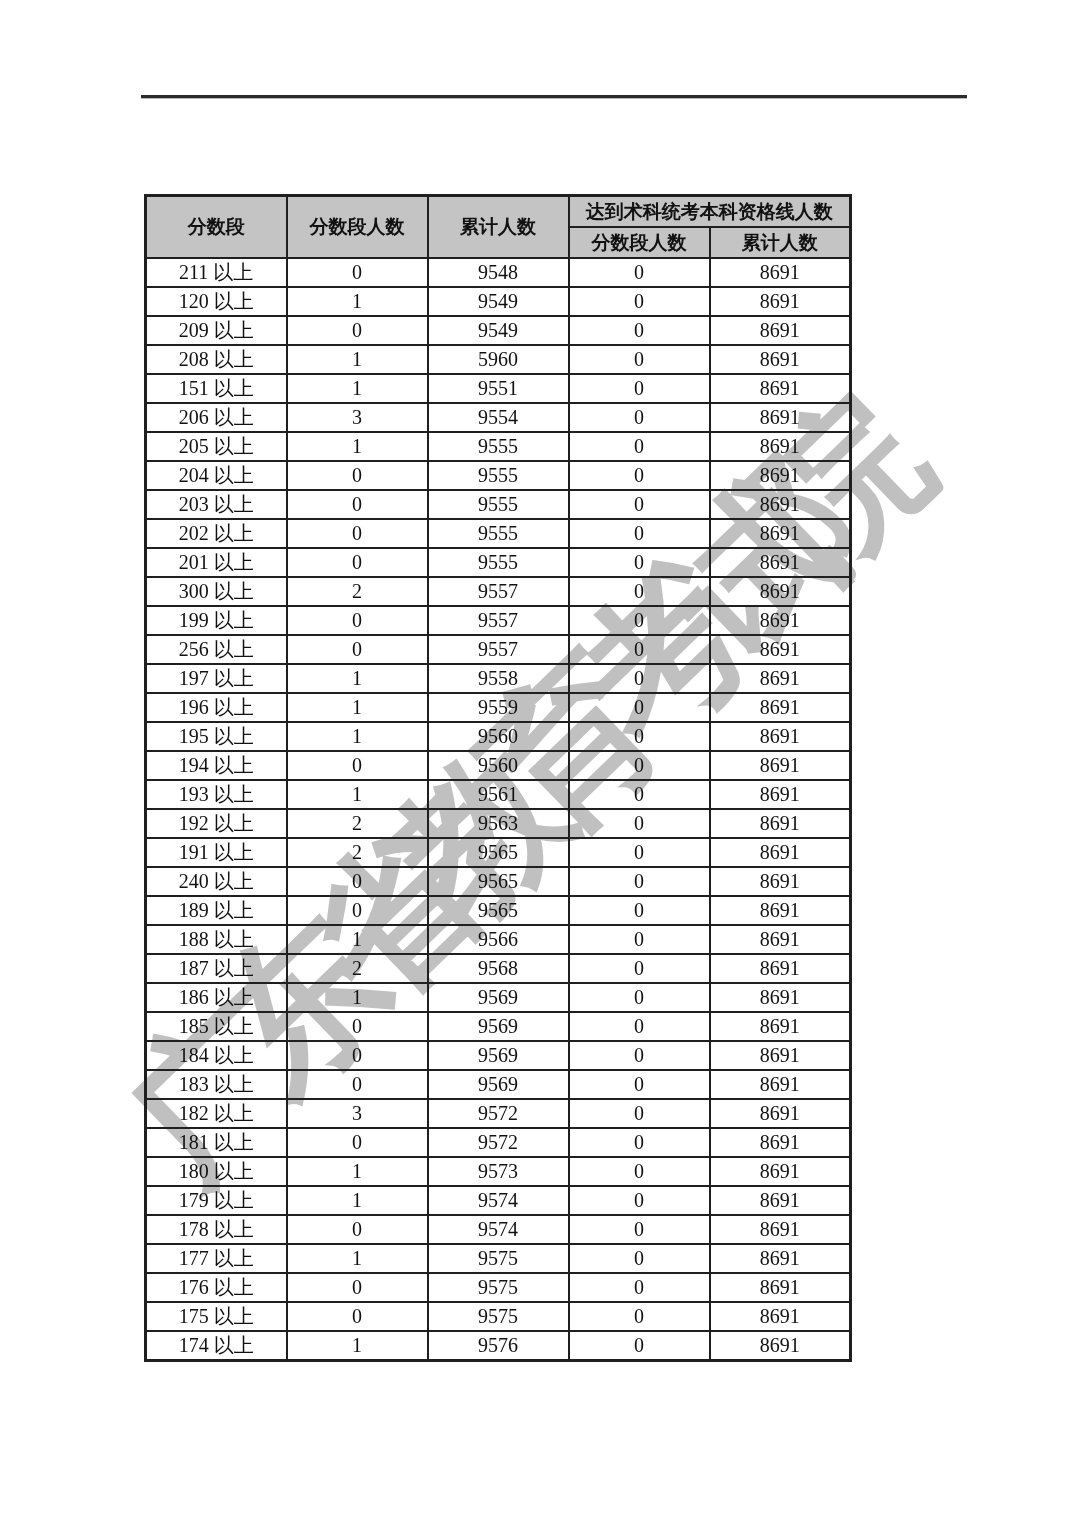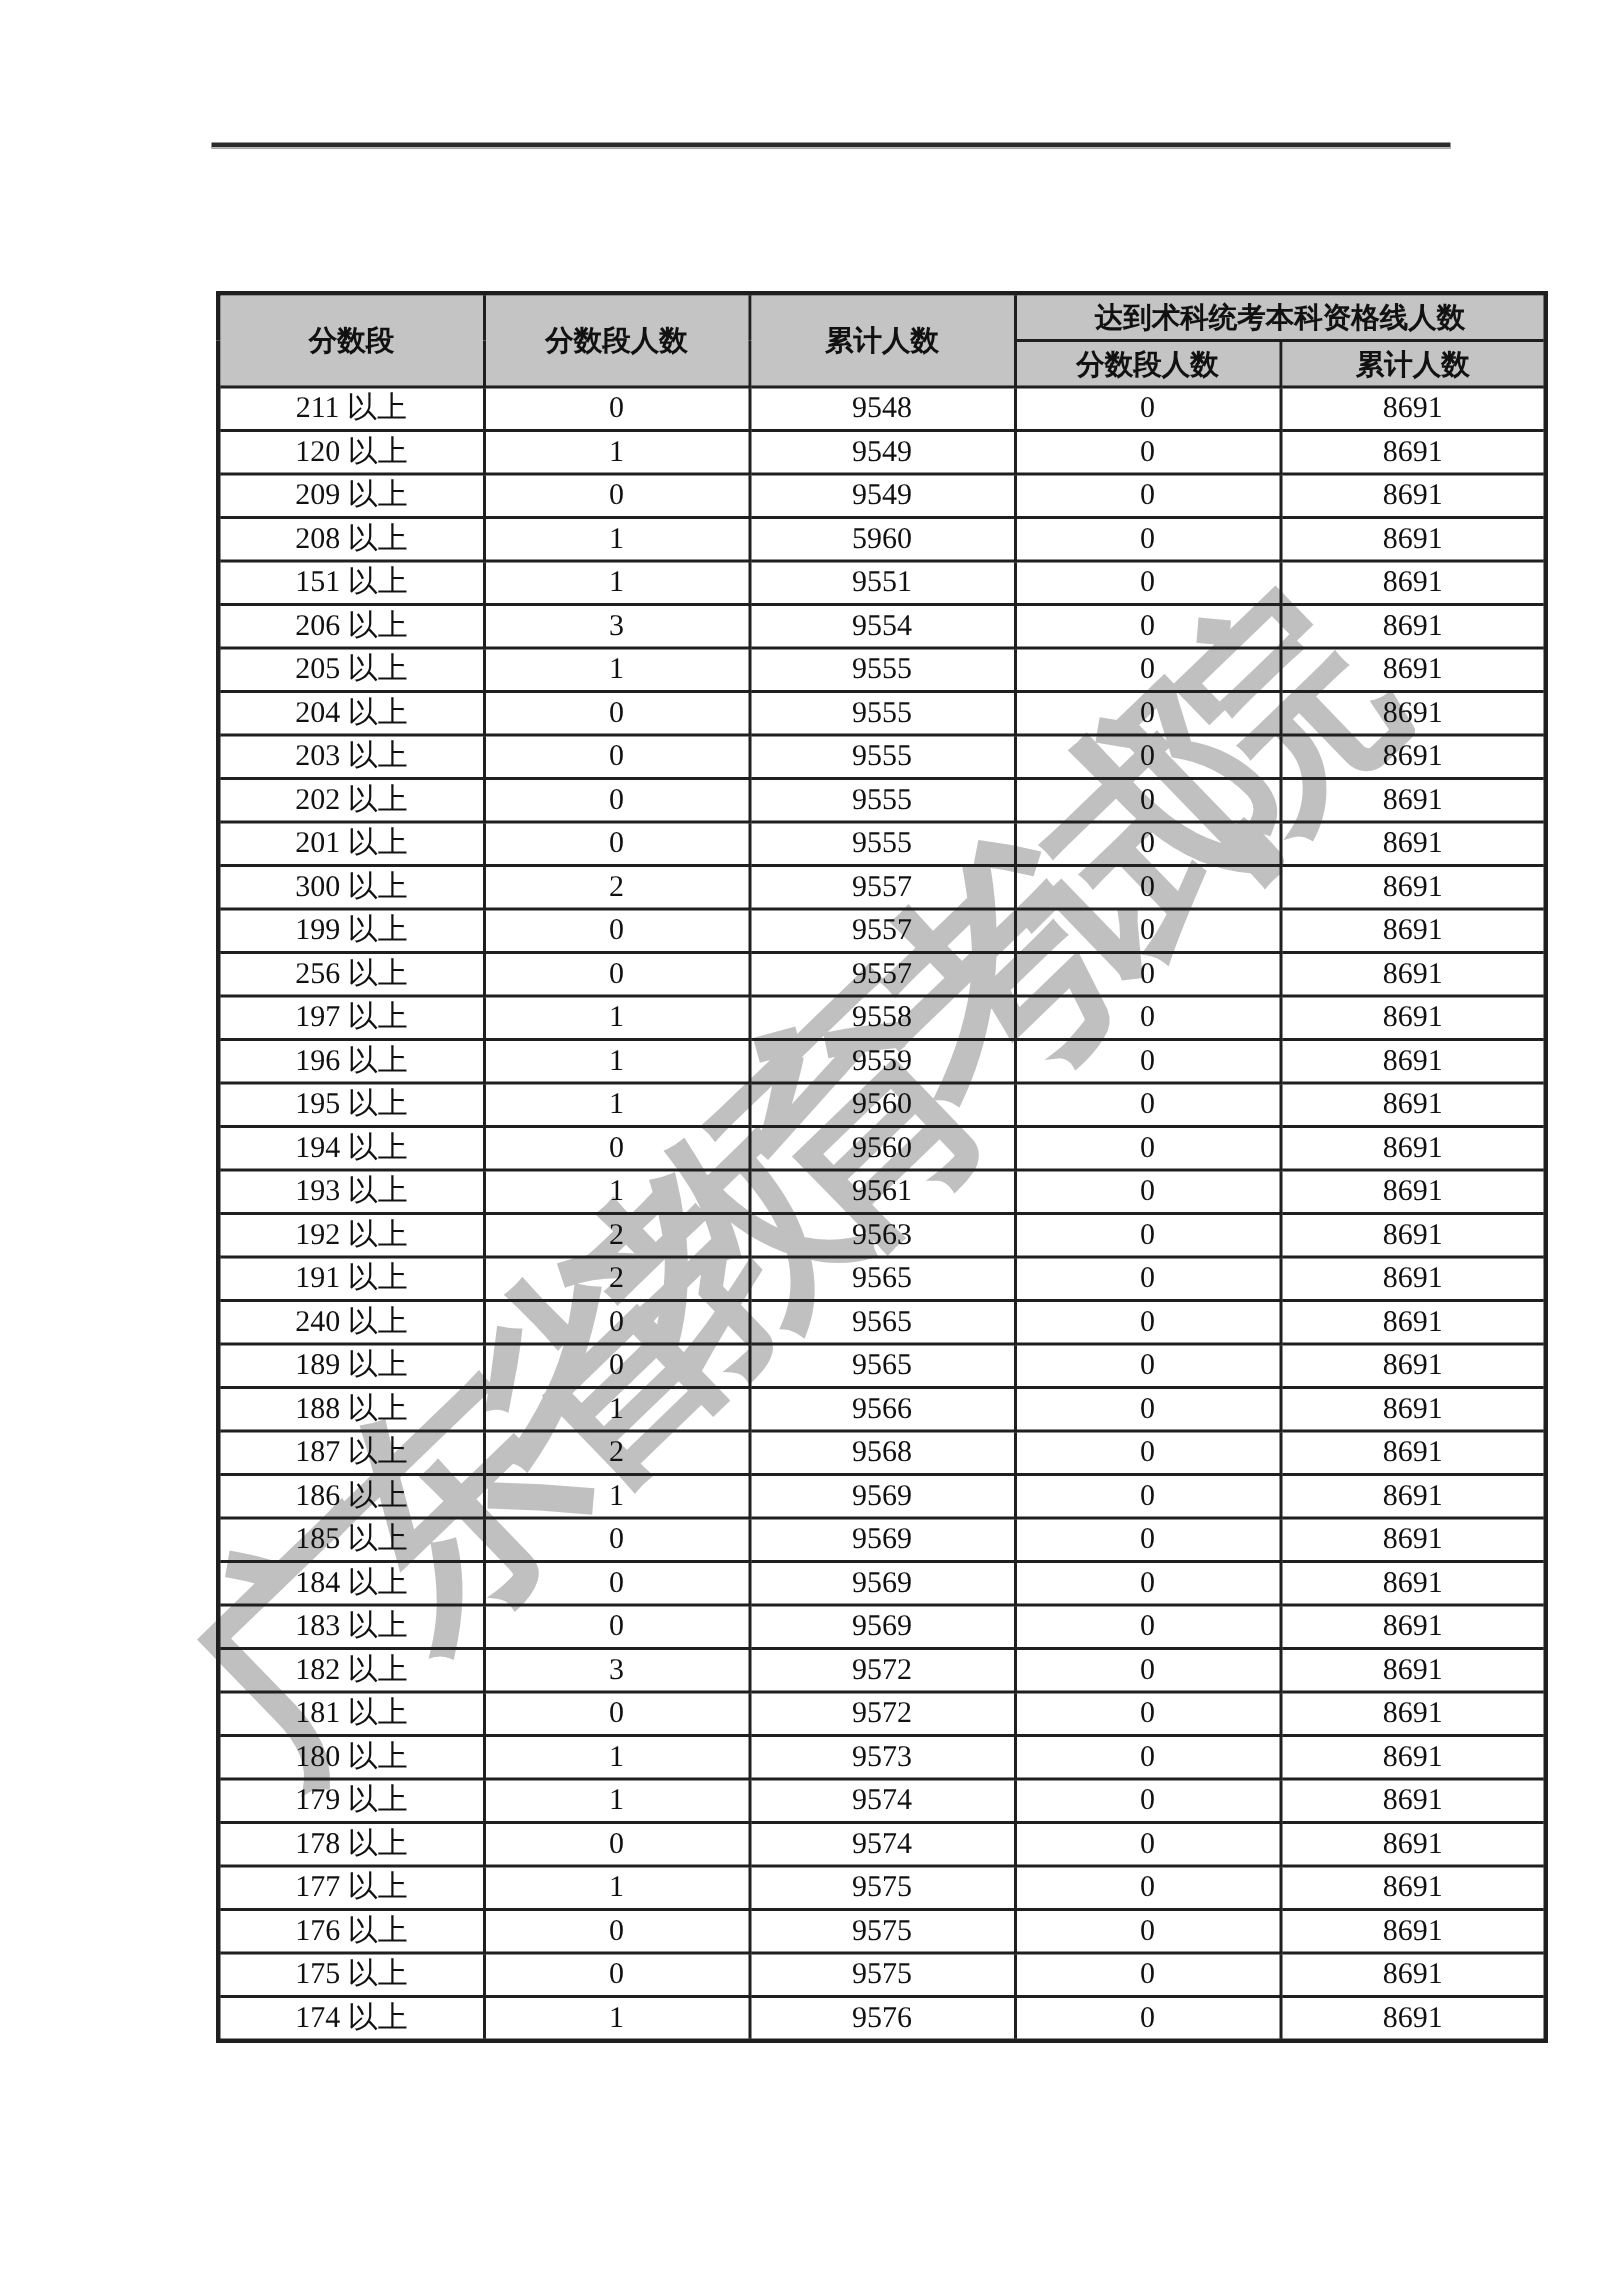--- a/index.html
+++ b/index.html
@@ -35,21 +35,21 @@
     white-space: nowrap;
     color: #b6b6b6;
     opacity: 0.85;
     z-index: 1;
     pointer-events: none;
   }
   table.score-table {
     position: absolute;
     left: 144px;
     top: 194px;
-    width: 888px;
+    width: 708px;
     z-index: 2;
     border-collapse: collapse;
     table-layout: fixed;
     border: 3px solid #1f1f1f;
   }
   .score-table th, .score-table td {
     border: 2px solid #1f1f1f;
     text-align: center;
     vertical-align: middle;
     padding: 0;

